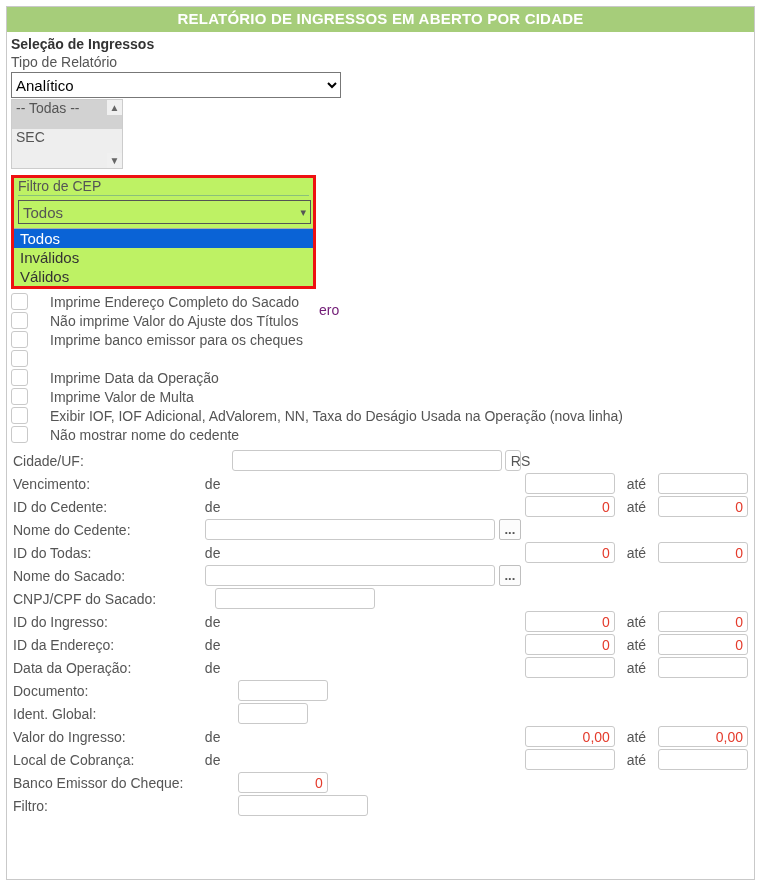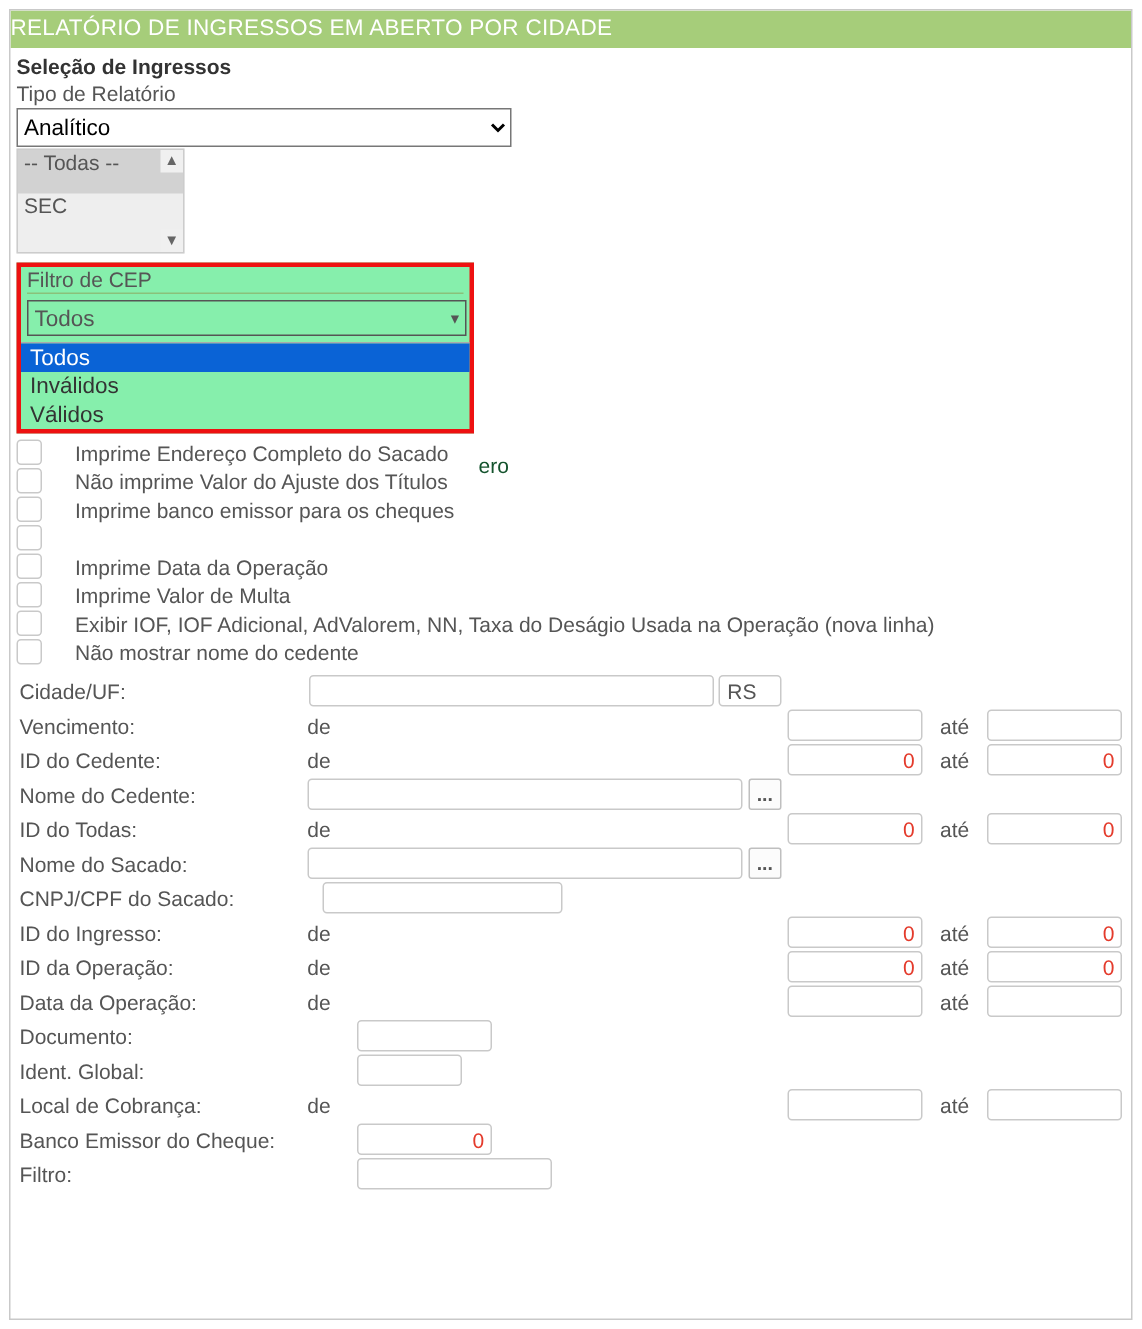--- a/index.html
+++ b/index.html
@@ -14,23 +14,23 @@
   .frame {
     border: 1px solid #c9c9c9;
     width: 749px;
     height: 874px;
     position: relative;
     overflow: hidden;
   }
   .titlebar {
     background: #a6cd7a;
     color: #fff;
-    font-weight: 400;
+    font-weight: 700;
     font-size: 15px;
-    text-align: left;
+    text-align: center;
     padding: 3px 0 5px;
     letter-spacing: .2px;
   }
   .content { padding: 2px 4px; }
   .section-heading {
     font-weight: 700;
     color: #333;
     font-size: 14px;
     margin: 2px 0 0;
   }
@@ -52,21 +52,21 @@
     position:absolute; right:0; width:15px; height:15px;
     background:#f0f0f0; font-size:10px; text-align:center;
     line-height:15px; color:#666;
   }
   .scroll-arrow.up { top:0; }
   .scroll-arrow.down { bottom:0; }
 
   
   .highlight-box {
     border:3px solid #e11; padding:0; width:305px;
-    position:relative; margin-top:6px; background:#86efac;
+    position:relative; margin-top:6px; background:#bef264;
   }
   .highlight-box .inner { padding:0 4px 4px; }
   .filter-label { color:#555; font-size:14px; display:block; }
   .underline { border-bottom:1px solid #8ac17a; display:block; height:1px; margin-top:1px;}
   .selectbox {
     width:293px; height:24px; border:1px solid #555; margin-top:4px;
     display:flex; align-items:center; padding:0 4px; font-size:15px;
     justify-content:space-between;
   }
   .selectbox .caret { font-size:11px; }
@@ -98,33 +98,33 @@
   td.de-col { width:36px; text-align:left; padding-left:10px;}
   td.ate-col { width:42px; text-align:center;margin-top:38px; }
   input.txt {
     height:21px; border:1px solid #c9c9c9; border-radius:3px;
     font-size:14px; padding:0 4px; background:#fff; color:#333;
   }
   input.txt.red { color:#e43b2c; text-align:right; }
   input.w90 { width:90px; }
   .uf {
     height:21px; border:1px solid #c9c9c9; border-radius:3px;
-    width:42px; display:inline-flex; align-items:center; padding:0 5px;
+    width:16px; display:inline-flex; align-items:center; padding:0 5px;
     font-size:14px; margin-left:3px;
   }
   .btn-ellipsis {
     width:22px; height:21px; border:1px solid #bfbfbf; border-radius:2px;
     background:#fcfcfc; display:inline-flex; align-items:center;
     justify-content:center; font-weight:700; color:#555; font-size:13px;
     margin-left:4px;
   }
   .flex-end { display:flex; justify-content:flex-end; align-items:center; }
   .peek {
     position:absolute; left:312px; top:295px;
-    font-size:14px; color:#14532d;text-align:right;
+    font-size:14px; color:#701a75;text-align:right;
   }
 </style>
 </head>
 <body>
 
 <div class="frame">
   <div class="titlebar">RELATÓRIO DE INGRESSOS EM ABERTO POR CIDADE</div>
 
   <div class="content">
     <div class="section-heading">Seleção de Ingressos</div>
@@ -245,40 +245,47 @@
         <td colspan="4"><input class="txt" style="width: 160px; margin-left: 10px;"></td>
       </tr>
       <tr>
         <td class="label-col">ID do Ingresso:</td>
         <td class="de-col">de</td>
         <td><input class="txt red w90" value="0" style=""></td>
         <td class="ate-col">até</td>
         <td><input class="txt red w90" value="0" style=""></td>
       </tr>
       <tr>
-        <td class="label-col">ID da Operação:</td>
+        <td class="label-col">ID da Endereço:</td>
         <td class="de-col">de</td>
         <td><input class="txt red w90" value="0" style=""></td>
         <td class="ate-col">até</td>
         <td><input class="txt red w90" value="0" style=""></td>
       </tr>
       <tr>
         <td class="label-col">Data da Operação:</td>
         <td class="de-col">de</td>
         <td><input class="txt w90" style=""></td>
         <td class="ate-col">até</td>
         <td><input class="txt w90" style=""></td>
       </tr>
       <tr>
         <td class="label-col">Documento:</td>
         <td colspan="4"><input class="txt w90" style="margin-left: 33px;"></td>
       </tr>
       <tr>
         <td class="label-col">Ident. Global:</td>
         <td colspan="4"><input class="txt" style="width: 70px; margin-left: 33px;"></td>
+      </tr>
+      <tr>
+        <td class="label-col">Valor do Ingresso:</td>
+        <td class="de-col">de</td>
+        <td><input class="txt red w90" value="0,00" style=""></td>
+        <td class="ate-col">até</td>
+        <td><input class="txt red w90" value="0,00" style=""></td>
       </tr>
       <tr>
         <td class="label-col">Local de Cobrança:</td>
         <td class="de-col">de</td>
         <td><input class="txt w90" style=""></td>
         <td class="ate-col">até</td>
         <td><input class="txt w90" style=""></td>
       </tr>
       <tr>
         <td class="label-col">Banco Emissor do Cheque:</td>

